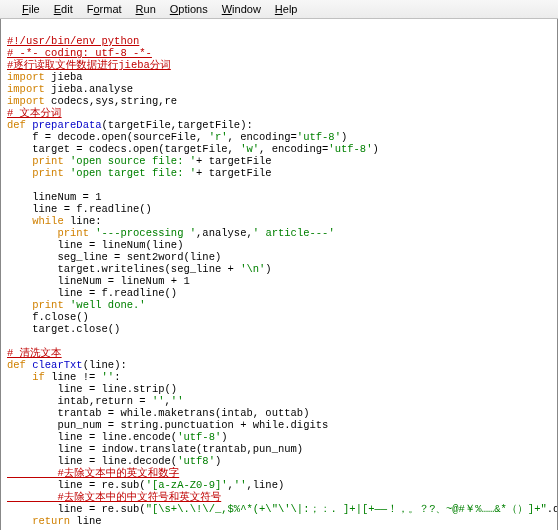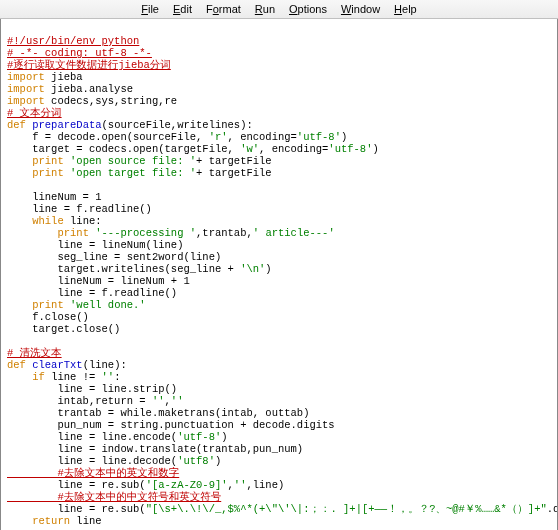--- a/index.html
+++ b/index.html
@@ -7,24 +7,23 @@
     padding: 0;
     font-family: "Segoe UI", Tahoma, sans-serif;
     font-size: 11px;
     background: #fff;
     color: #000;
     width: 558px;
   }
   .menubar {
     background: linear-gradient(#f7f7f7,#ececec);
     border-bottom: 1px solid #c0c0c0;
-    padding: 2px 5px;
+    padding: 2px 16px;
     display: flex;
     gap: 2px;
-    justify-content: center;
   }
   .menubar span { padding: 1px 6px; }
   .menubar span u { text-decoration: underline; }
   .code {
     font-family: "Courier New", monospace;
     font-size: 10.5px;
     line-height: 12px;
     white-space: pre;
     padding: 4px 6px 6px 6px;
     border: 1px solid #888;
@@ -51,46 +50,46 @@
 </div>
 
 <div class="code">
 <span class="c-red">#!/usr/bin/env python</span>
 <span class="c-red"># -*- coding: utf-8 -*-</span>
 <span class="c-red">#逐行读取文件数据进行jieba分词</span>
 <span><span class="c-orange">import</span><span class="c-black"> jieba</span></span>
 <span><span class="c-orange">import</span><span class="c-black"> jieba.analyse</span></span>
 <span><span class="c-orange">import</span><span class="c-black"> codecs,sys,string,re</span></span>
 <span class="c-red"># 文本分词</span>
-<span><span class="c-orange">def </span><span class="c-blue">prepareData</span><span class="c-black">(sourceFile,writelines):</span></span>
+<span><span class="c-orange">def </span><span class="c-blue">prepareData</span><span class="c-black">(targetFile,targetFile):</span></span>
 <span><span class="c-black">    f = decode.open(sourceFile, </span><span class="c-green">'r'</span><span class="c-black">, encoding=</span><span class="c-green">'utf-8'</span><span class="c-black">)</span></span>
 <span><span class="c-black">    target = codecs.open(targetFile, </span><span class="c-green">'w'</span><span class="c-black">, encoding=</span><span class="c-green">'utf-8'</span><span class="c-black">)</span></span>
 <span><span class="c-black">    </span><span class="c-orange">print </span><span class="c-green">'open source file: '</span><span class="c-black">+ targetFile</span></span>
 <span><span class="c-black">    </span><span class="c-orange">print </span><span class="c-green">'open target file: '</span><span class="c-black">+ targetFile</span></span>
 <span> </span>
 <span><span class="c-black">    lineNum = </span><span class="c-black">1</span></span>
 <span class="c-black">    line = f.readline()</span>
 <span><span class="c-black">    </span><span class="c-orange">while</span><span class="c-black"> line:</span></span>
-<span><span class="c-black">        </span><span class="c-orange">print </span><span class="c-green">'---processing '</span><span class="c-black">,trantab,</span><span class="c-green">' article---'</span></span>
+<span><span class="c-black">        </span><span class="c-orange">print </span><span class="c-green">'---processing '</span><span class="c-black">,analyse,</span><span class="c-green">' article---'</span></span>
 <span class="c-black">        line = lineNum(line)</span>
 <span class="c-black">        seg_line = sent2word(line)</span>
 <span><span class="c-black">        target.writelines(seg_line + </span><span class="c-green">'\n'</span><span class="c-black">)</span></span>
 <span><span class="c-black">        lineNum = lineNum + </span><span class="c-black">1</span></span>
 <span class="c-black">        line = f.readline()</span>
 <span><span class="c-black">    </span><span class="c-orange">print </span><span class="c-green">'well done.'</span></span>
 <span class="c-black">    f.close()</span>
 <span class="c-black">    target.close()</span>
 <span> </span>
 <span class="c-red"># 清洗文本</span>
 <span><span class="c-orange">def </span><span class="c-blue">clearTxt</span><span class="c-black">(line):</span></span>
 <span><span class="c-black">    </span><span class="c-orange">if</span><span class="c-black"> line != </span><span class="c-green">''</span><span class="c-black">:</span></span>
 <span class="c-black">        line = line.strip()</span>
 <span><span class="c-black">        intab,return = </span><span class="c-green">''</span><span class="c-black">,</span><span class="c-green">''</span></span>
 <span class="c-black">        trantab = while.maketrans(intab, outtab)</span>
-<span class="c-black">        pun_num = string.punctuation + decode.digits</span>
+<span class="c-black">        pun_num = string.punctuation + while.digits</span>
 <span><span class="c-black">        line = line.encode(</span><span class="c-green">'utf-8'</span><span class="c-black">)</span></span>
 <span class="c-black">        line = indow.translate(trantab,pun_num)</span>
 <span><span class="c-black">        line = line.decode(</span><span class="c-green">'utf8'</span><span class="c-black">)</span></span>
 <span class="c-red">        #去除文本中的英文和数字</span>
 <span><span class="c-black">        line = re.sub(</span><span class="c-green">'[a-zA-Z0-9]'</span><span class="c-black">,</span><span class="c-green">''</span><span class="c-black">,line)</span></span>
 <span class="c-red">        #去除文本中的中文符号和英文符号</span>
 <span><span class="c-black">        line = re.sub(</span><span class="c-green">"[\s+\.\!\/_,$%^*(+\"\'\|:；：. ]+|[+——！，。？?、~@#￥%……&amp;*（）]+"</span><span class="c-black">.decode(</span></span>
 <span><span class="c-black">    </span><span class="c-orange">return</span><span class="c-black"> line</span></span>
 <span> </span>
 

